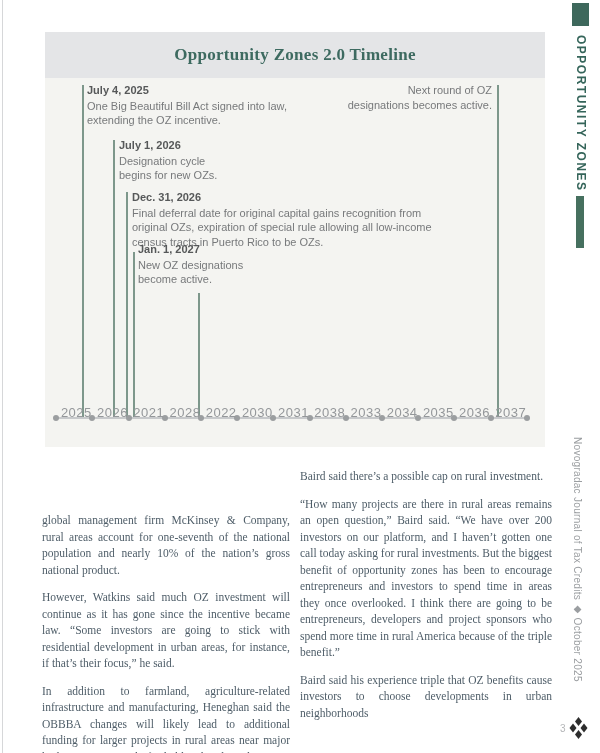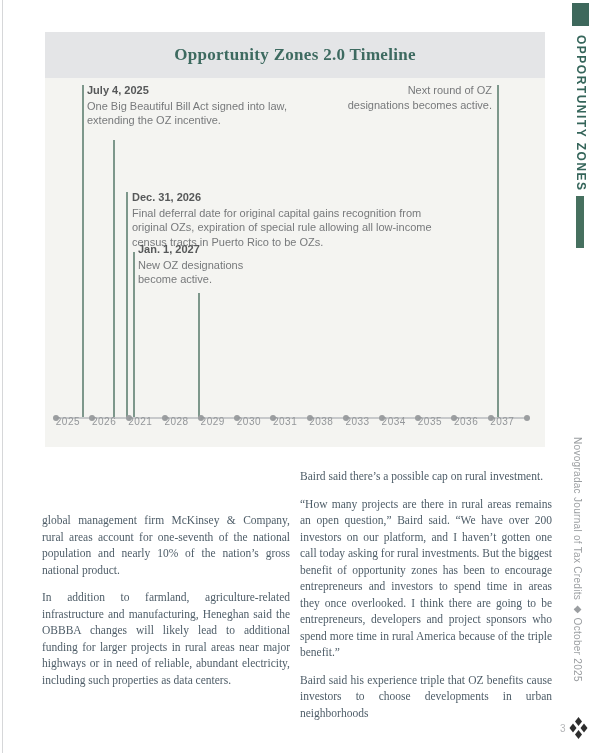--- a/index.html
+++ b/index.html
@@ -16,21 +16,21 @@
   .panel-body{position:absolute;left:0;top:38px;width:500px;height:377px;}
 
   .event{position:absolute;line-height:1.32;}
   .event-date{font-size:11px;font-weight:bold;color:#565859;margin-bottom:1px;}
   .event-text{font-size:11px;color:#77797b;}
   .event-line{position:absolute;width:2px;background:#7d978b;}
   .align-right{text-align:right;}
 
   .axis-line{position:absolute;left:10px;top:347px;width:471px;height:2px;background:#c7c9cb;}
   .dot{position:absolute;top:345px;width:6px;height:6px;border-radius:50%;background:#9b9ea0;}
-  .year{position:absolute;top:346px;width:36px;text-align:left;font-size:10px;
+  .year{position:absolute;top:335px;width:36px;text-align:right;font-size:13px;
         color:#94979a;letter-spacing:.5px;}
 
   
   .col{position:absolute;top:468px;font-family:"Liberation Serif",serif;font-size:11.5px;
        color:#4e5d68;line-height:16.5px;text-align:justify;}
   .col-left{left:42px;width:248px;margin-top:44px;}
   .col-right{left:300px;width:252px;}
   .col p{margin:0 0 11px 0;}
 
   
@@ -63,20 +63,24 @@
     <div class="event-line" style="left:87.5px;top:182px;height:165px"></div>
     <div class="event-line" style="left:153px;top:223px;height:124px"></div>
 
     <div class="event" style="left:42px;top:13px;width:202px">
       <div class="event-date">July 4, 2025</div>
       <div class="event-text">One Big Beautiful Bill Act signed into law, extending the OZ incentive.</div>
     </div>
     <div class="event align-right" style="right:53px;top:13px;width:146px">
       <div class="event-text">Next round of OZ designations becomes active.</div>
     </div>
+    <div class="event" style="left:74px;top:68px;width:108px">
+      <div class="event-date">July 1, 2026</div>
+      <div class="event-text">Designation cycle begins for new OZs.</div>
+    </div>
     <div class="event" style="left:87px;top:120px;width:312px">
       <div class="event-date">Dec. 31, 2026</div>
       <div class="event-text">Final deferral date for original capital gains recognition from original OZs, expiration of special rule allowing all low-income census tracts in Puerto Rico to be OZs.</div>
     </div>
     <div class="event" style="left:93px;top:172px;width:108px">
       <div class="event-date">Jan. 1, 2027</div>
       <div class="event-text">New OZ designations become active.</div>
     </div>
 
     <div class="axis-line"></div>
@@ -92,34 +96,35 @@
     <div class="dot" style="left:334px"></div>
     <div class="dot" style="left:370.2px"></div>
     <div class="dot" style="left:406.4px"></div>
     <div class="dot" style="left:442.6px"></div>
     <div class="dot" style="left:478.8px"></div>
 
     <span class="year" style="left:10.8px">2025</span>
     <span class="year" style="left:47px">2026</span>
     <span class="year" style="left:83.2px">2021</span>
     <span class="year" style="left:119.4px">2028</span>
-    <span class="year" style="left:155.6px">2029</span>
+    <span class="year" style="left:155.6px">2022</span>
     <span class="year" style="left:191.8px">2030</span>
     <span class="year" style="left:228px">2031</span>
     <span class="year" style="left:264.2px">2038</span>
     <span class="year" style="left:300.4px">2033</span>
     <span class="year" style="left:336.6px">2034</span>
     <span class="year" style="left:372.8px">2035</span>
     <span class="year" style="left:409px">2036</span>
     <span class="year" style="left:445.2px">2037</span>
   </div>
 </div>
 
 <div class="col col-left">
   <p>global management firm McKinsey &amp; Company, rural areas account for one-seventh of the national population and nearly 10% of the nation’s gross national product.</p>
+  <p>However, Watkins said much OZ investment will continue as it has gone since the incentive became law. “Some investors are going to stick with residential development in urban areas, for instance, if that’s their focus,” he said.</p>
   <p>In addition to farmland, agriculture-related infrastructure and manufacturing, Heneghan said the OBBBA changes will likely lead to additional funding for larger projects in rural areas near major highways or in need of reliable, abundant electricity, including such properties as data centers.</p>
 </div>
 <div class="col col-right">
   <p>Baird said there’s a possible cap on rural investment.</p>
   <p>“How many projects are there in rural areas remains an open question,” Baird said. “We have over 200 investors on our platform, and I haven’t gotten one call today asking for rural investments. But the biggest benefit of opportunity zones has been to encourage entrepreneurs and investors to spend time in areas they once overlooked. I think there are going to be entrepreneurs, developers and project sponsors who spend more time in rural America because of the triple benefit.”</p>
   <p>Baird said his experience triple that OZ benefits cause investors to choose developments in urban neighborhoods</p>
 </div>
 
 <div class="side-square"></div>
 <div class="side-label">OPPORTUNITY ZONES</div>

